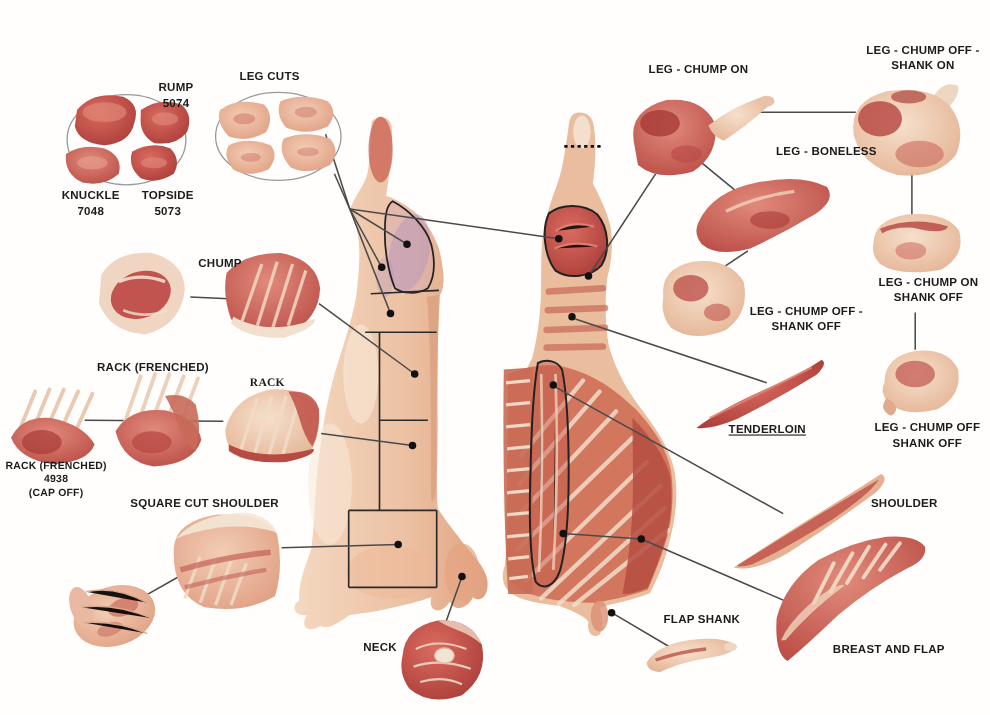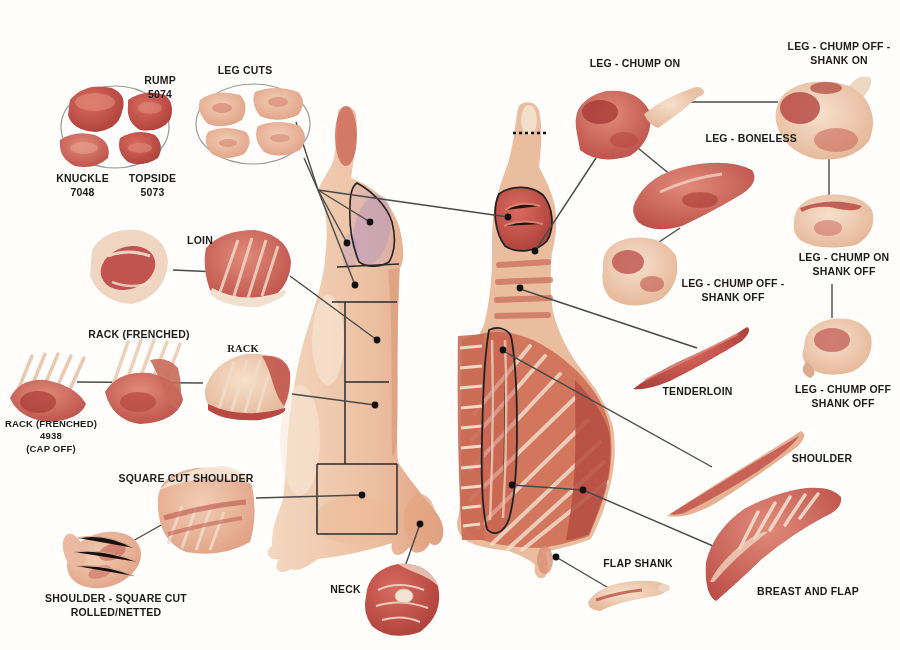--- a/index.html
+++ b/index.html
@@ -375,38 +375,36 @@
   </g>
 </svg>
 
 <div class="lbl" style="left:130px;top:74px;width:60px;">RUMP
 5074</div>
 <div class="lbl" style="left:45px;top:172px;width:75px;">KNUCKLE
 7048</div>
 <div class="lbl" style="left:115px;top:172px;width:75px;">TOPSIDE
 5073</div>
 <div class="lbl" style="left:205px;top:64px;width:80px;">LEG CUTS</div>
-<div class="lbl" style="left:170px;top:234px;width:60px;">LOIN</div>
+<div class="lbl" style="left:170px;top:234px;width:60px;">CHUMP</div>
 <div class="lbl" style="left:85px;top:328px;width:108px;">RACK (FRENCHED)</div>
 <div class="lbl" style="left:218px;top:342px;width:50px;font-family:Liberation Serif, serif;">RACK</div>
 <div class="lbl sm" style="left:0px;top:418px;width:102px;">RACK (FRENCHED)
 4938
 (CAP OFF)</div>
-<div class="lbl" style="left:118px;top:452px;width:136px;margin-top:20px;">SQUARE CUT SHOULDER</div>
-<div class="lbl" style="left:40px;top:592px;width:152px;">SHOULDER - SQUARE CUT
-ROLLED/NETTED</div>
+<div class="lbl" style="left:118px;top:452px;width:136px;">SQUARE CUT SHOULDER</div>
 <div class="lbl" style="left:318px;top:583px;width:55px;">NECK</div>
 <div class="lbl" style="left:585px;top:57px;width:100px;">LEG - CHUMP ON</div>
 <div class="lbl ta-l" style="left:780px;top:40px;width:118px;">LEG - CHUMP OFF -
 SHANK ON</div>
 <div class="lbl" style="left:702px;top:132px;width:95px;text-align:right;">LEG - BONELESS</div>
 <div class="lbl ta-l" style="left:672px;top:277px;width:122px;">LEG - CHUMP OFF -
 SHANK OFF</div>
 <div class="lbl ta-l" style="left:795px;top:251px;width:98px;">LEG - CHUMP ON
 SHANK OFF</div>
-<div class="lbl" style="left:655px;top:385px;width:85px;">TENDERLOIN</div>
+<div class="lbl" style="left:655px;top:385px;width:85px;text-decoration:underline;">TENDERLOIN</div>
 <div class="lbl ta-l" style="left:793px;top:383px;width:100px;">LEG - CHUMP OFF
 SHANK OFF</div>
 <div class="lbl" style="left:782px;top:452px;width:80px;">SHOULDER</div>
 <div class="lbl" style="left:598px;top:557px;width:80px;">FLAP SHANK</div>
 <div class="lbl" style="left:748px;top:585px;width:120px;">BREAST AND FLAP</div>
 
 </div>
 
 </body></html>

